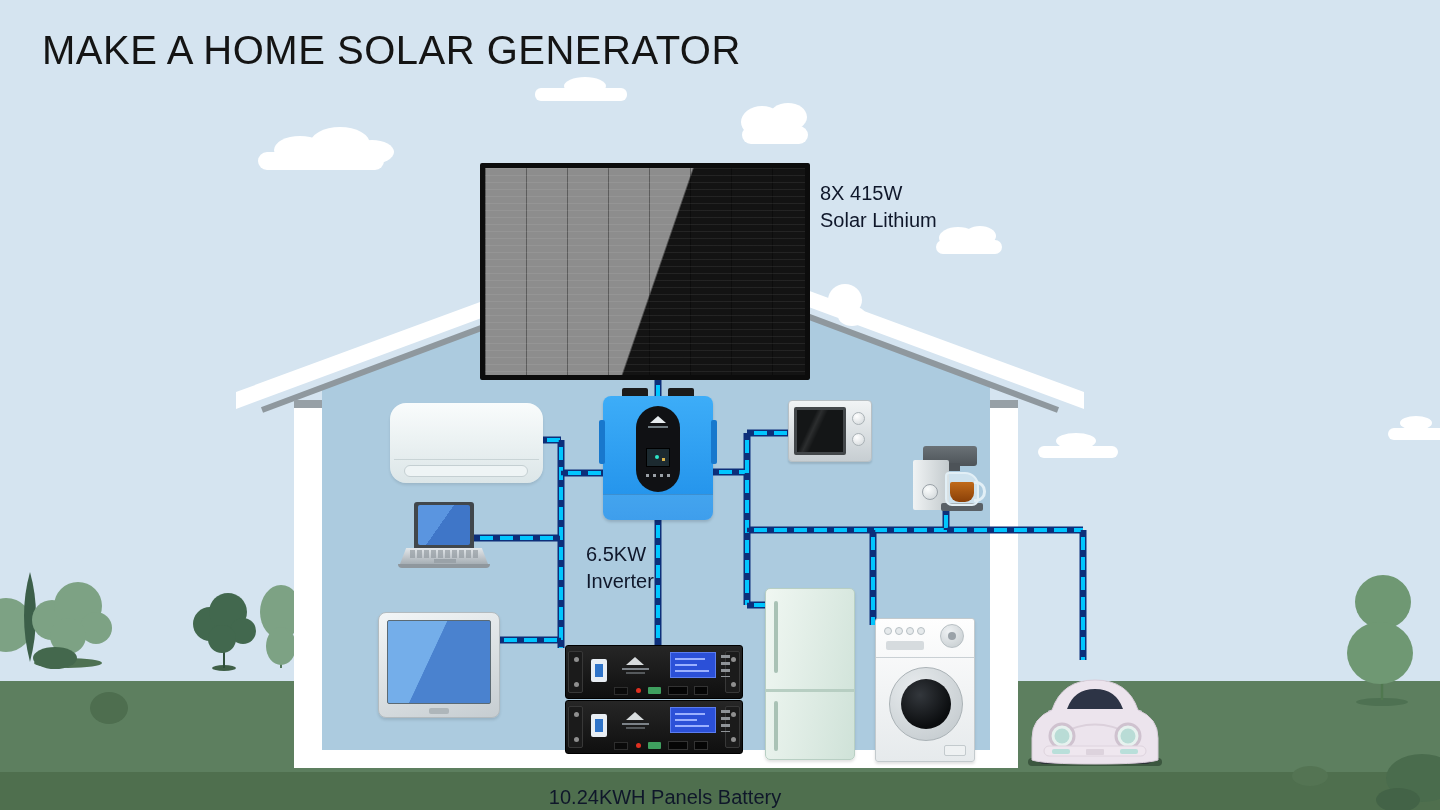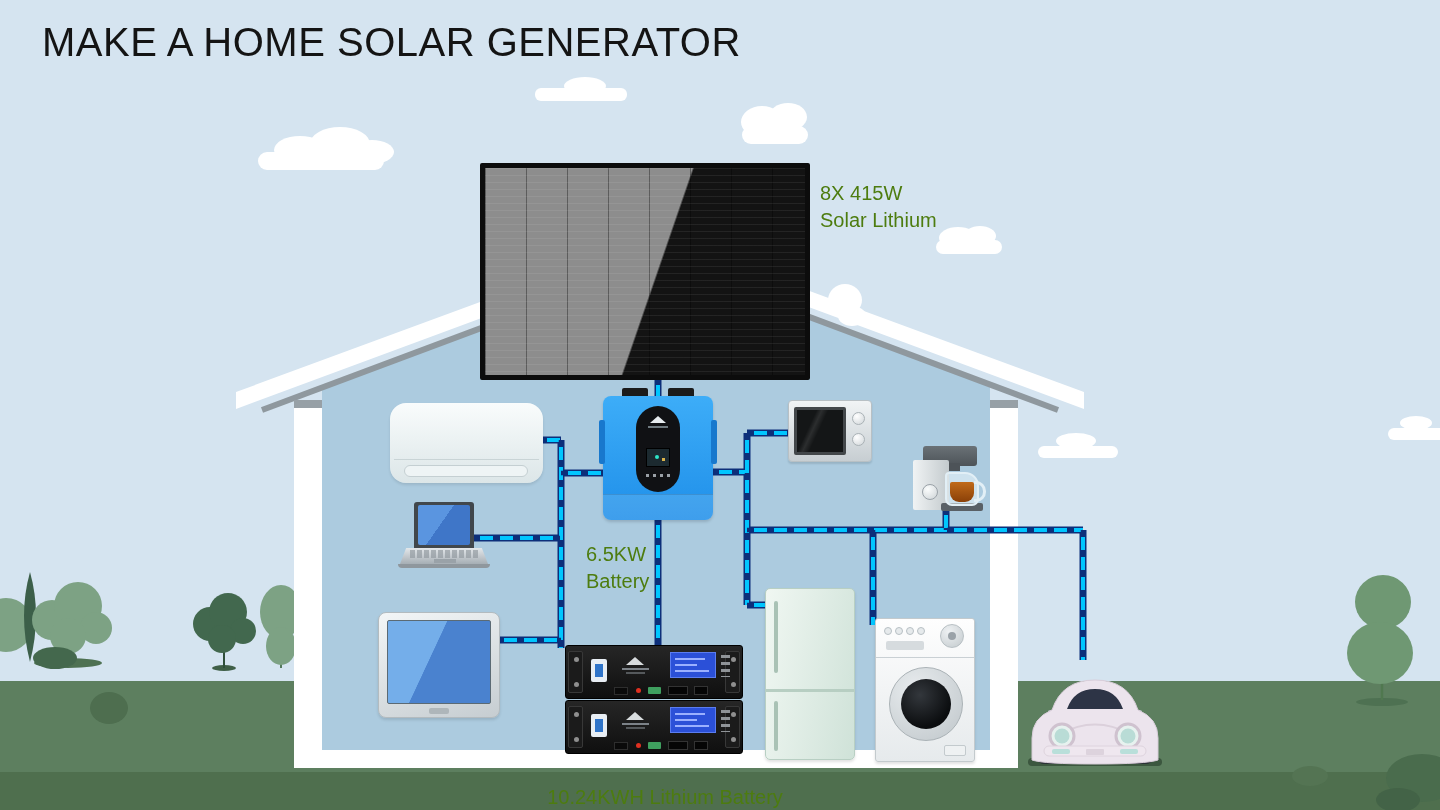--- a/index.html
+++ b/index.html
@@ -7,26 +7,26 @@
     position:relative;width:1440px;height:810px;overflow:hidden;
     background:#d5e4f0;
     font-family:"Liberation Sans", sans-serif;
     color:#111;
   }
   #scene *{box-sizing:border-box;}
   .abs{position:absolute;}
   svg{display:block;}
 
   
-  .title{left:42px;top:22px;line-height:1;}
+  .title{left:42px;top:30px;line-height:1;}
   .title .t1{font-size:40px;font-weight:400;letter-spacing:.5px;color:#141414;}
   .title .t2{font-size:45px;font-weight:800;letter-spacing:.5px;color:#0d0d0d;margin-top:9px;}
 
   
-  .lbl{font-size:20px;line-height:27px;color:#4d7c0f;}
+  .lbl{font-size:20px;line-height:27px;color:#0f172a;}
   .lbl-panel{left:820px;top:180px;}
   .lbl-inverter{left:586px;top:541px;}
   .lbl-battery{left:520px;top:784px;width:290px;text-align:center;}
 
   
   .solar-panel{
     left:480px;top:163px;width:330px;height:217px;
     border:5px solid #0c0c0c;border-radius:2px;
     background:
       repeating-linear-gradient(to bottom, rgba(255,255,255,.07) 0 1px, transparent 1px 7px),
@@ -408,18 +408,18 @@
     <div class="t1">MAKE A HOME SOLAR GENERATOR</div>
   </div>
 
   <div class="abs lbl lbl-panel">
     <div>8X 415W</div>
     <div>Solar Lithium</div>
   </div>
 
   <div class="abs lbl lbl-inverter">
     <div>6.5KW</div>
-    <div>Battery</div>
-  </div>
-
-  <div class="abs lbl lbl-battery">10.24KWH Lithium Battery</div>
+    <div>Inverter</div>
+  </div>
+
+  <div class="abs lbl lbl-battery">10.24KWH Panels Battery</div>
 
 </div>
 
 </body></html>

